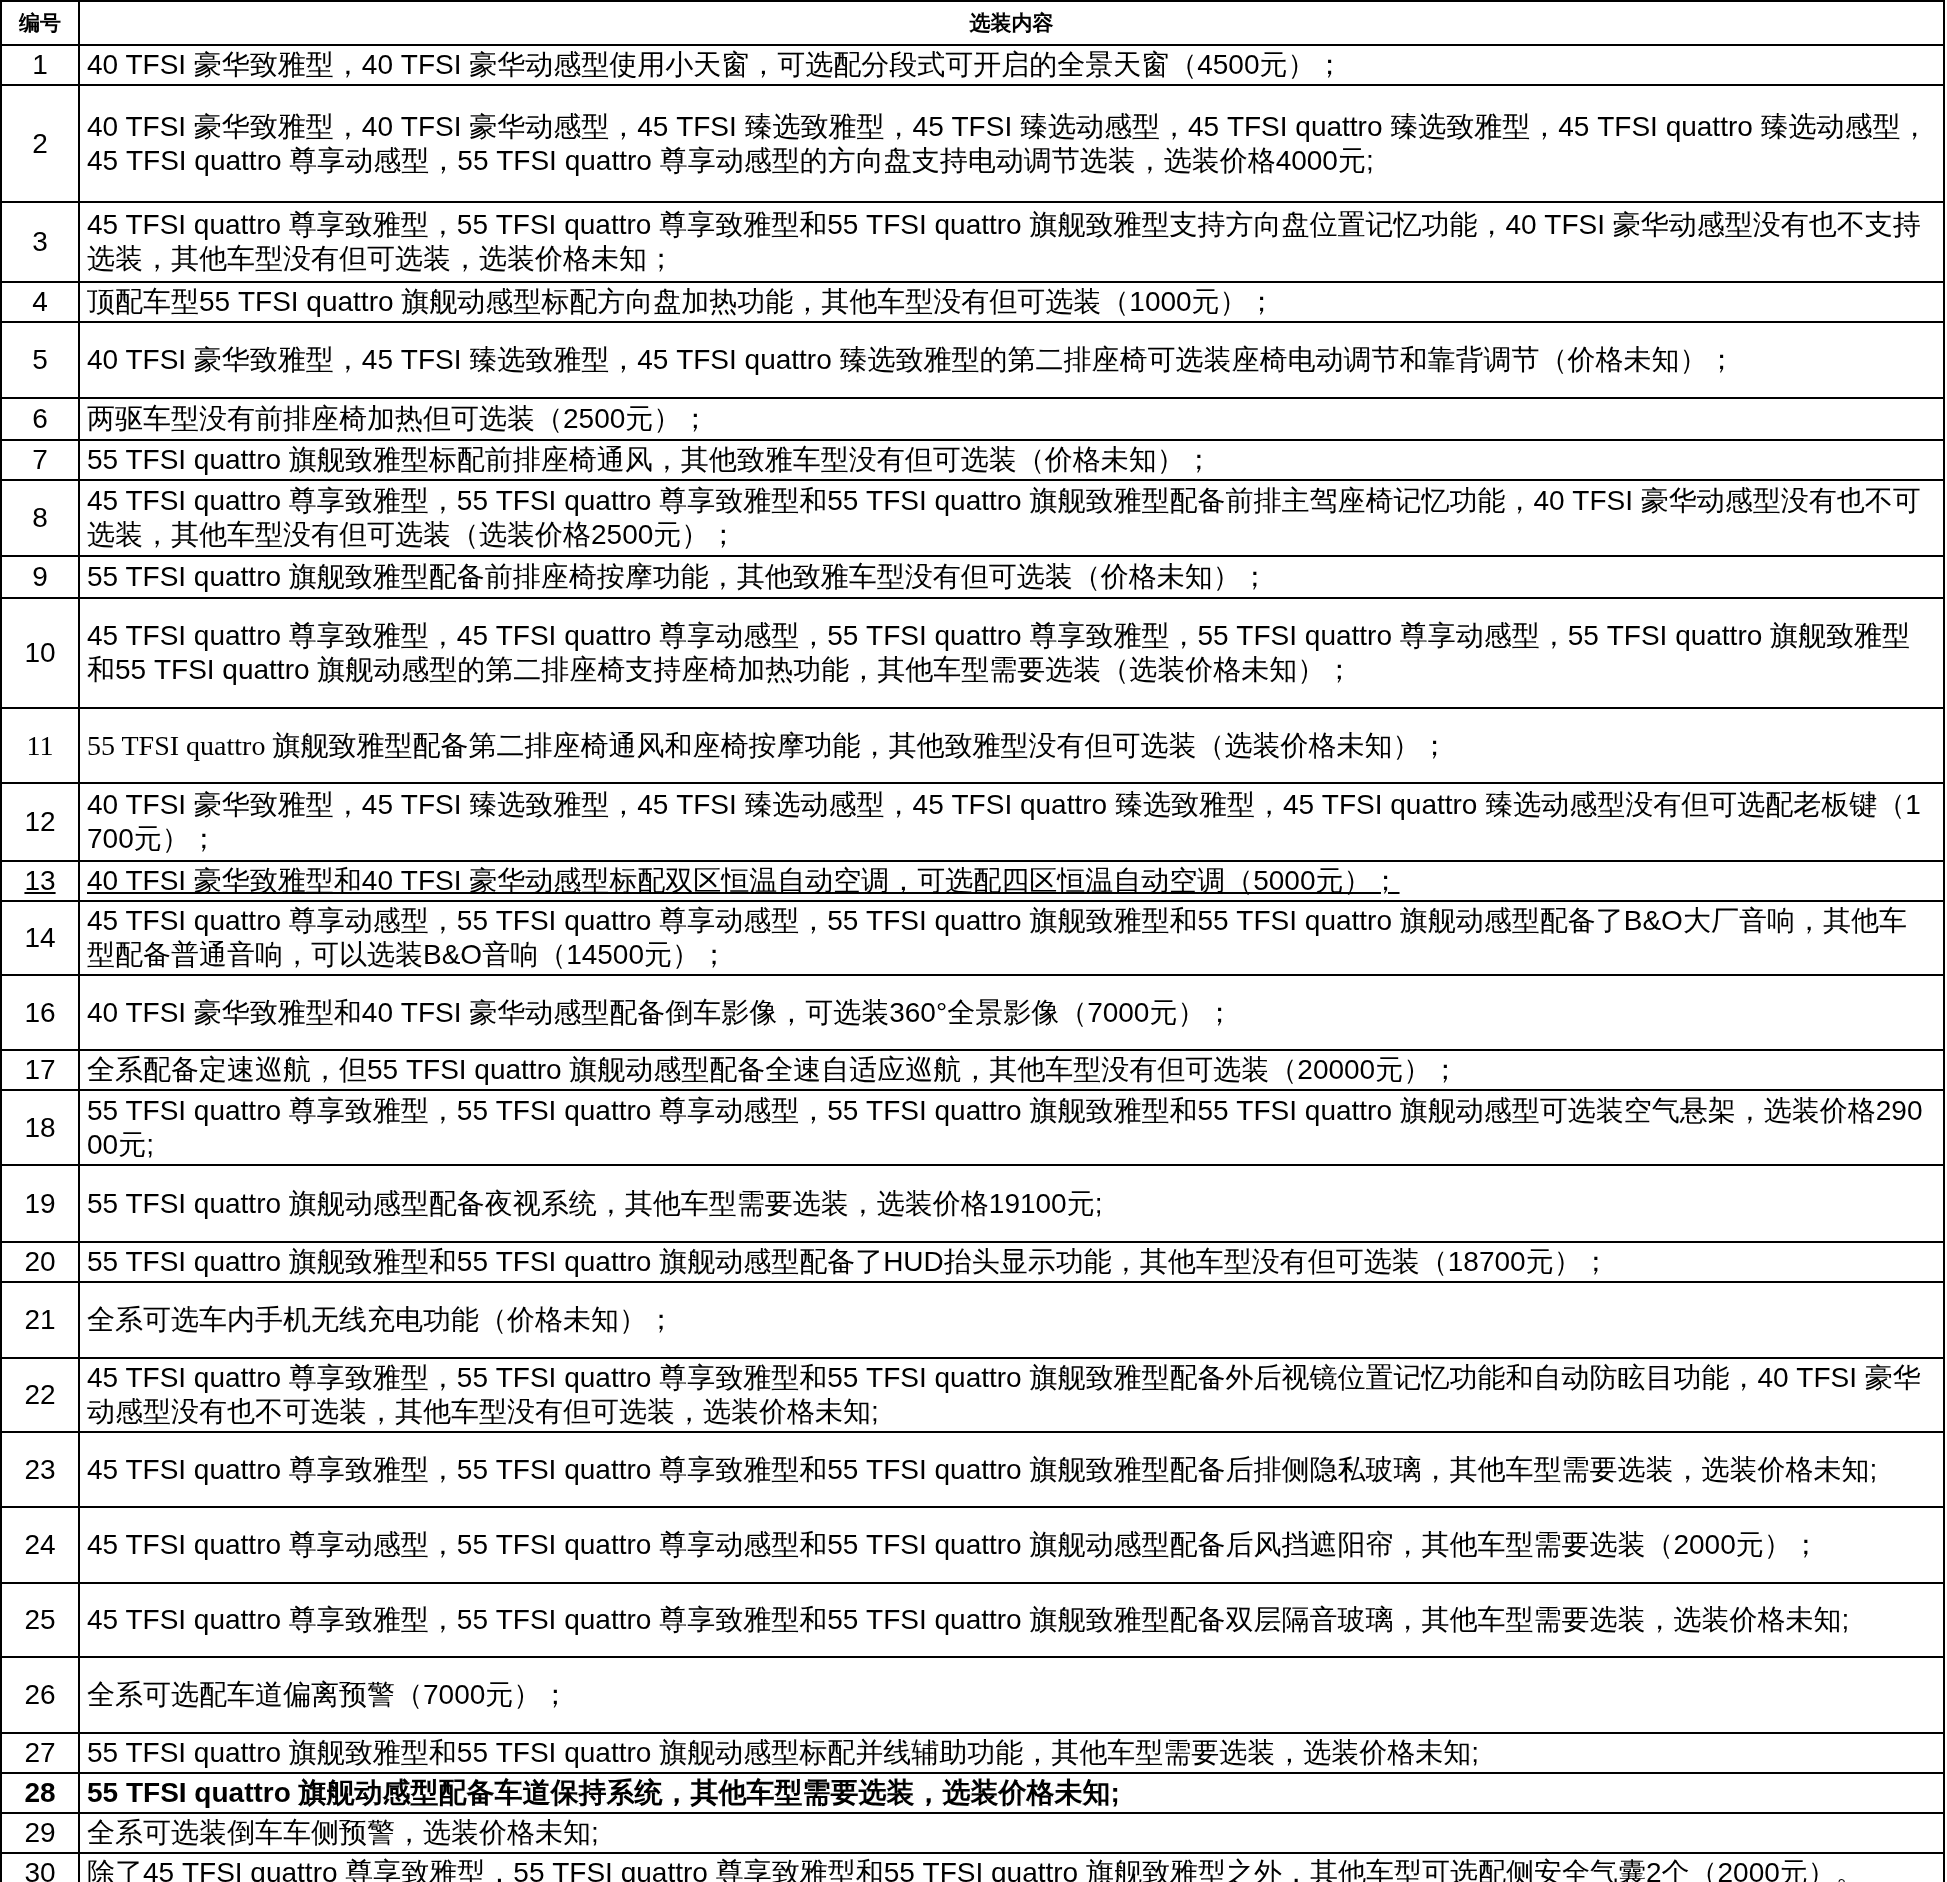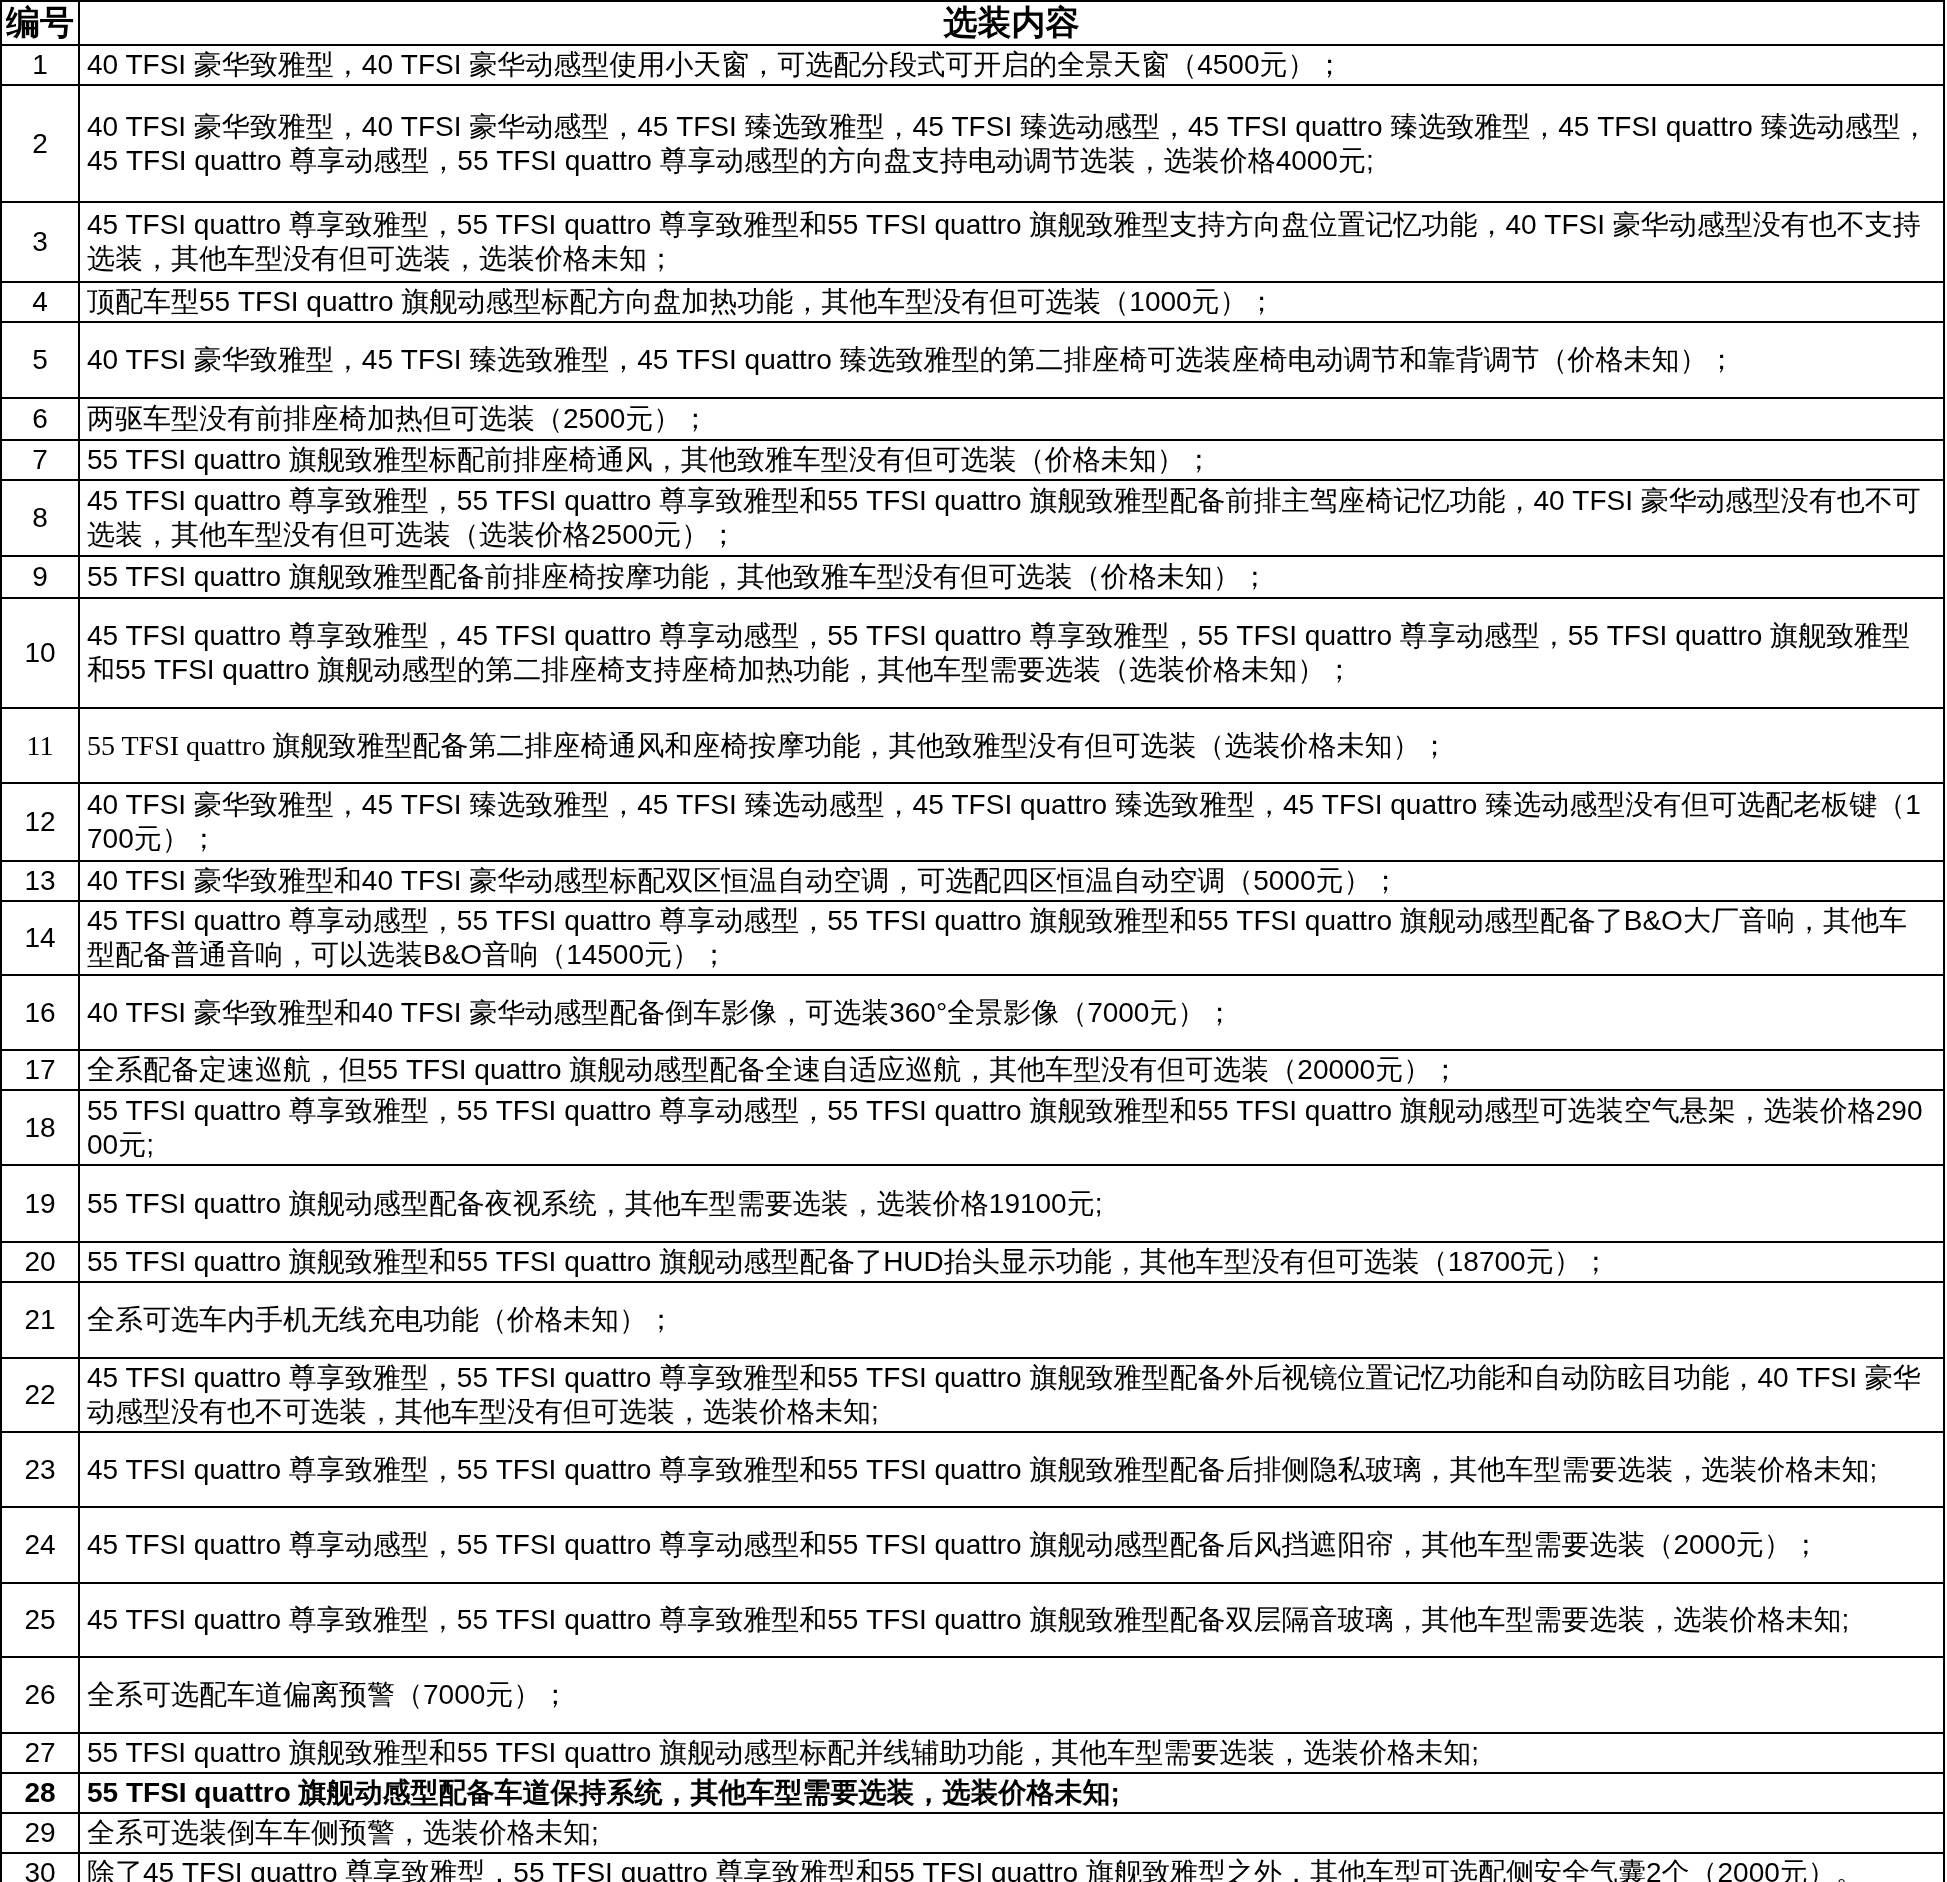--- a/index.html
+++ b/index.html
@@ -22,21 +22,21 @@
   table.options-table col.col-id { width: 78px; }
   table.options-table th,
   table.options-table td {
     border: 2px solid #000000;
     vertical-align: middle;
     overflow: hidden;
   }
   thead tr { height: 44px; }
   th.header-id,
   th.header-content {
-    font-size: 34px;
+    font-size: 21px;
     font-weight: bold;
     text-align: center;
     padding: 0;
     line-height: 1.1;
   }
   td.num-cell {
     font-size: 28px;
     text-align: center;
     padding: 0;
   }
@@ -53,21 +53,21 @@
   tbody tr:nth-child(3)  { height: 80px;  }
   tbody tr:nth-child(4)  { height: 35px;  }
   tbody tr:nth-child(5)  { height: 76px;  }
   tbody tr:nth-child(6)  { height: 42px;  }
   tbody tr:nth-child(7)  { height: 32px;  }
   tbody tr:nth-child(8)  { height: 76px;  }
   tbody tr:nth-child(9)  { height: 42px;  }
   tbody tr:nth-child(10) { height: 110px; }
   tbody tr:nth-child(11) { height: 75px; font-family: Liberation Serif, serif;  }
   tbody tr:nth-child(12) { height: 78px;  }
-  tbody tr:nth-child(13) { height: 37px;  }
+  tbody tr:nth-child(13) { height: 37px; text-decoration: underline;  }
   tbody tr:nth-child(14) { height: 68px;  }
   tbody tr:nth-child(15) { height: 75px;  }
   tbody tr:nth-child(16) { height: 40px;  }
   tbody tr:nth-child(17) { height: 75px;  }
   tbody tr:nth-child(18) { height: 77px;  }
   tbody tr:nth-child(19) { height: 37px;  }
   tbody tr:nth-child(20) { height: 76px;  }
   tbody tr:nth-child(21) { height: 39px;  }
   tbody tr:nth-child(22) { height: 75px;  }
   tbody tr:nth-child(23) { height: 76px;  }

